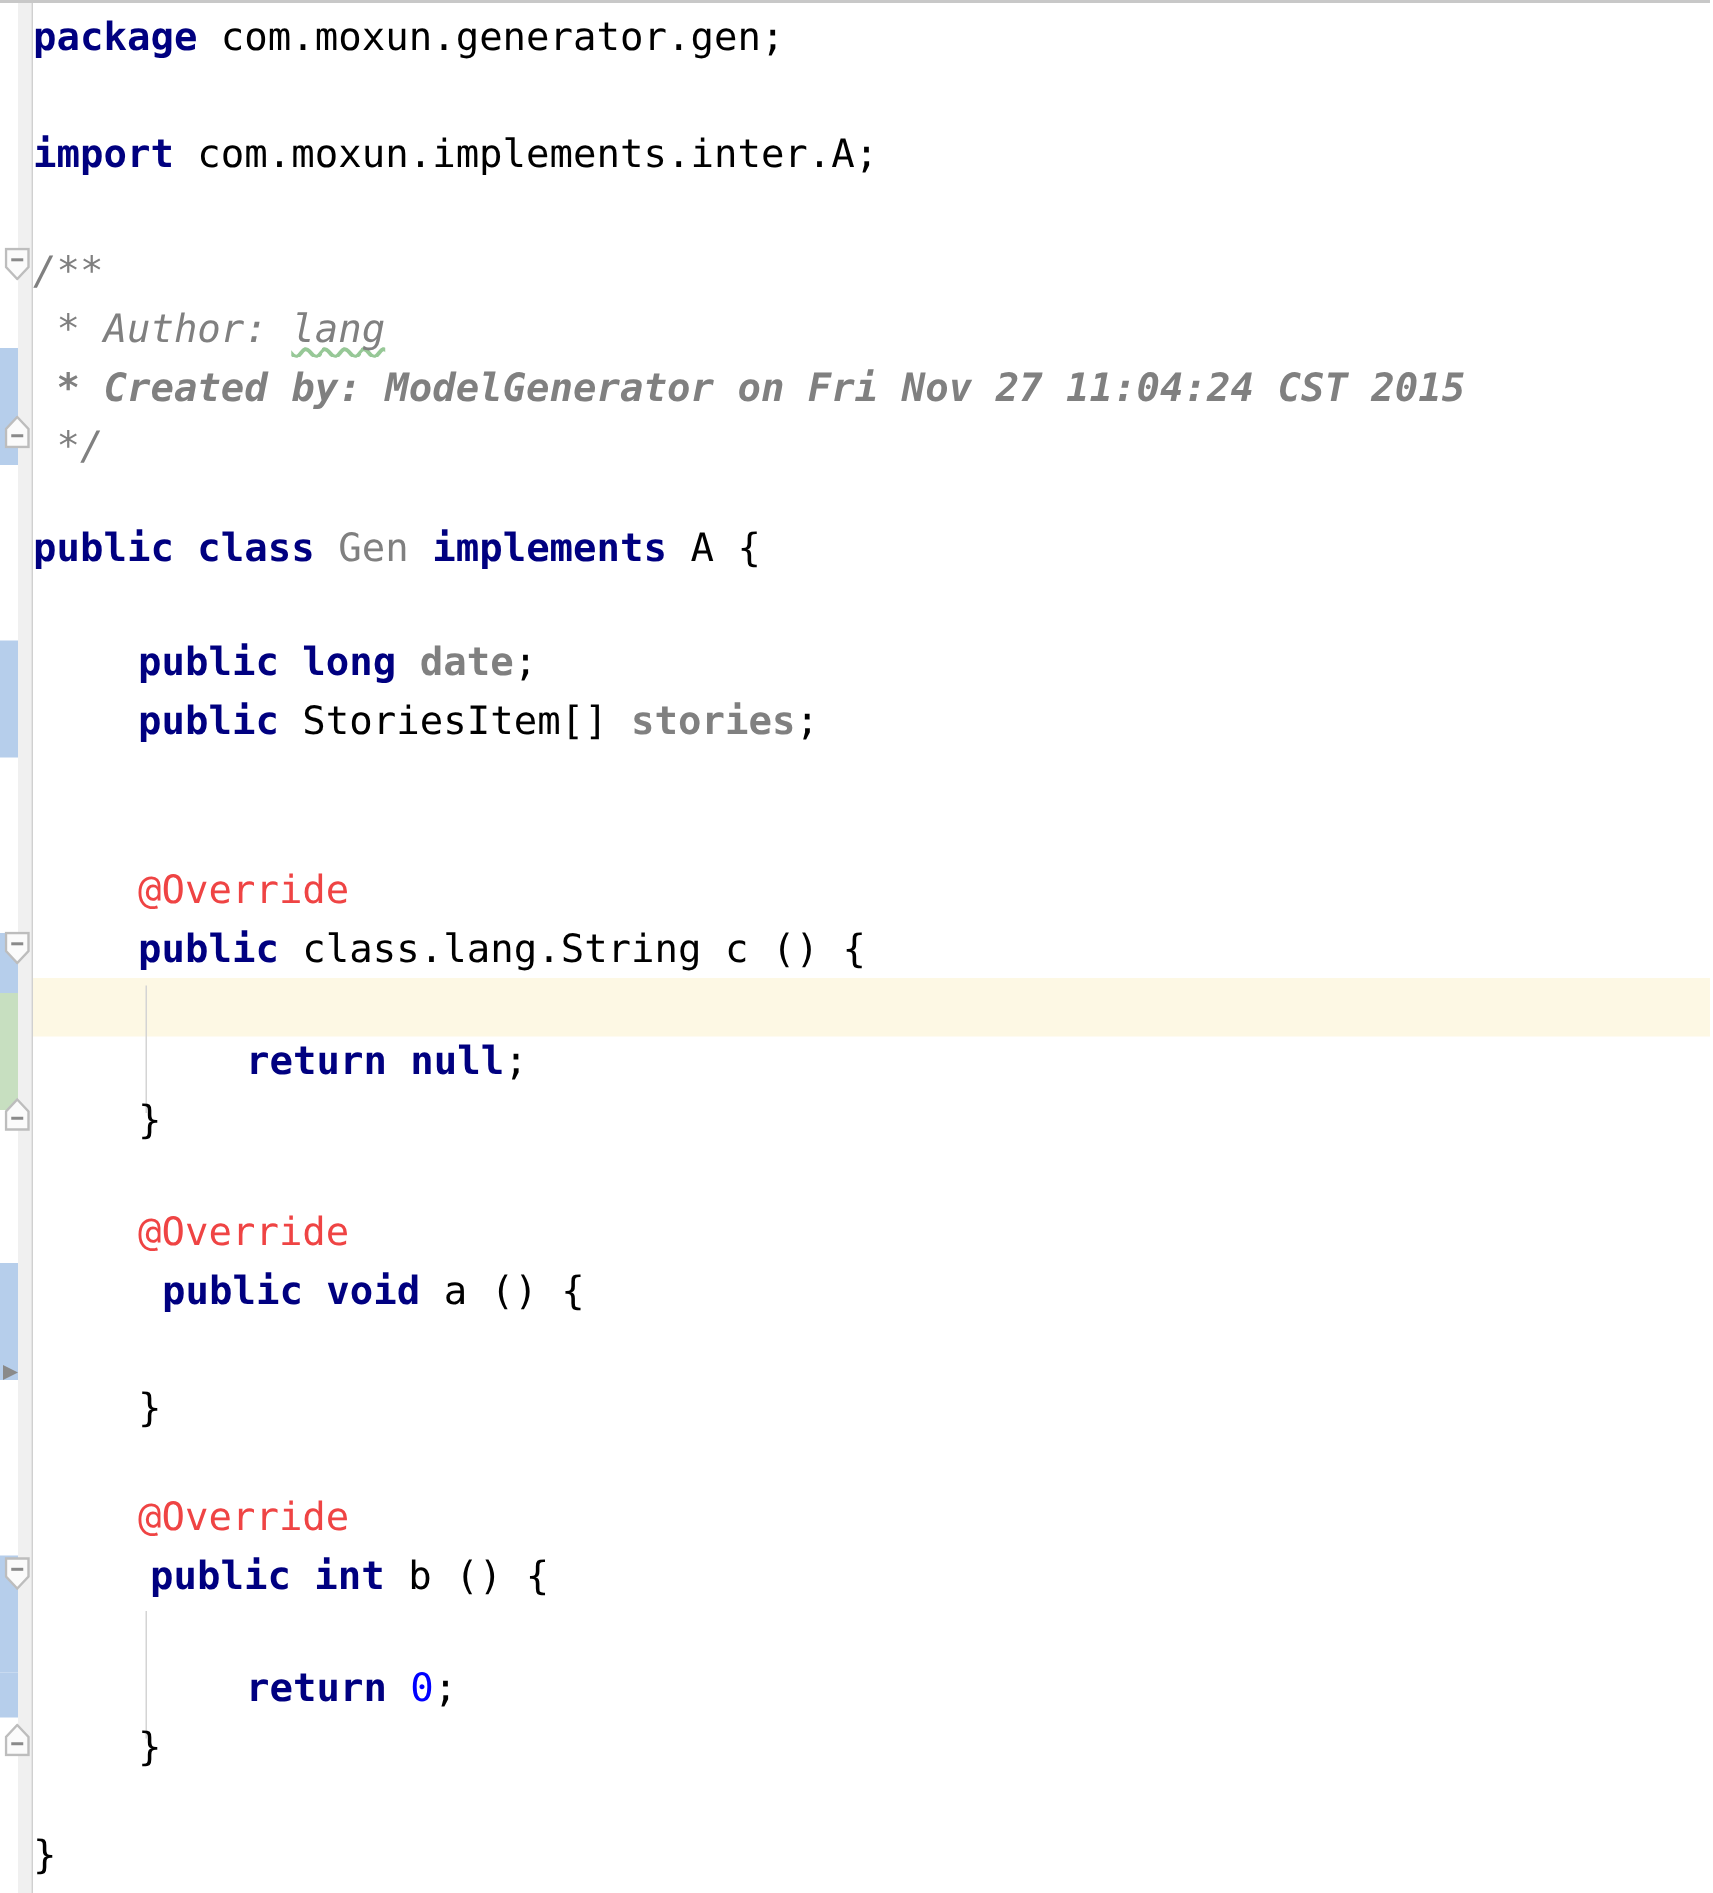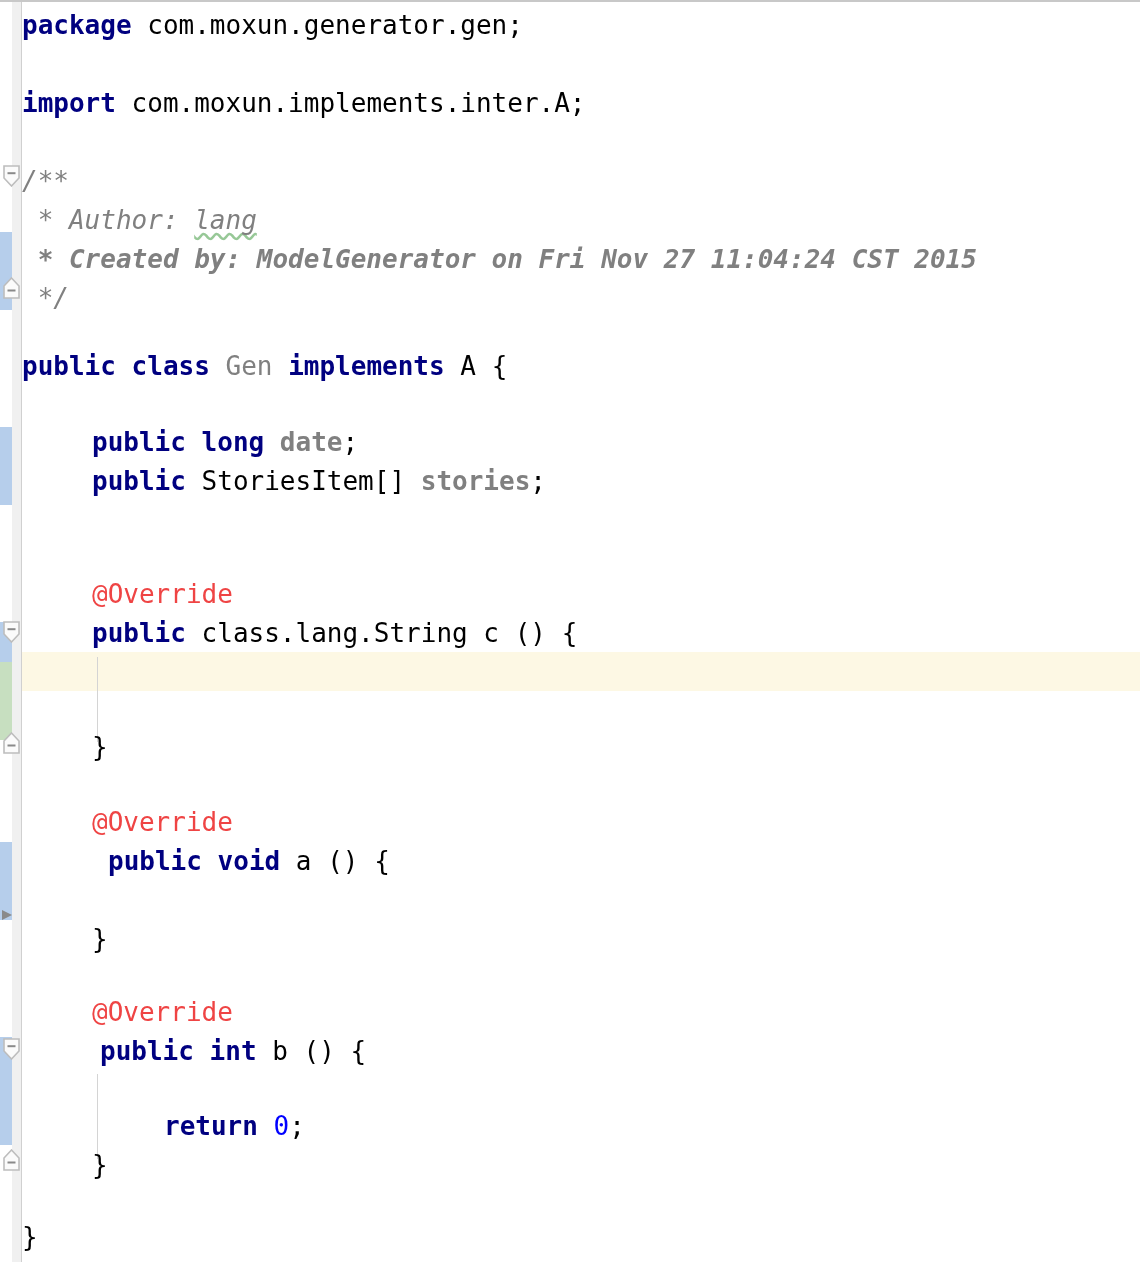--- a/index.html
+++ b/index.html
@@ -221,20 +221,21 @@
 
     <div class="line" style="top:345px;"><span class="kw">public</span><span> </span><span class="kw">class</span><span> </span><span class="classref">Gen</span><span> </span><span class="kw">implements</span><span> </span><span class="ident">A</span><span> </span><span class="ident">{</span></div>
 
     <div class="line" style="top:460px; left:92px;"><span class="kw">public</span><span> </span><span class="ident">StoriesItem[]</span><span> </span><span class="field">stories</span><span class="ident">;</span></div>
 
 
     <div class="line" style="top:573px; left:92px;"><span class="anno">@Override</span></div>
 
     <div class="line" style="top:612px; left:92px;"><span class="kw">public</span><span> </span><span class="ident">class.lang.String</span><span> </span><span class="ident">c ()</span><span> </span><span class="ident">{</span></div>
 
+    <div class="line" style="top:687px; left:164px;"><span class="kw">return</span><span> </span><span class="kw">null</span><span class="ident">;</span></div>
 
     <div class="line" style="top:726px; left:92px;"><span class="ident">}</span></div>
 
     <div class="line" style="top:801px; left:92px;"><span class="anno">@Override</span></div>
 
     <div class="line" style="top:840px; left:108px;"><span class="kw">public</span><span> </span><span class="kw">void</span><span> </span><span class="ident">a ()</span><span> </span><span class="ident">{</span></div>
 
     <div class="line" style="top:918px; left:92px;"><span class="ident">}</span></div>
 
     <div class="line" style="top:991px; left:92px;"><span class="anno">@Override</span></div>

